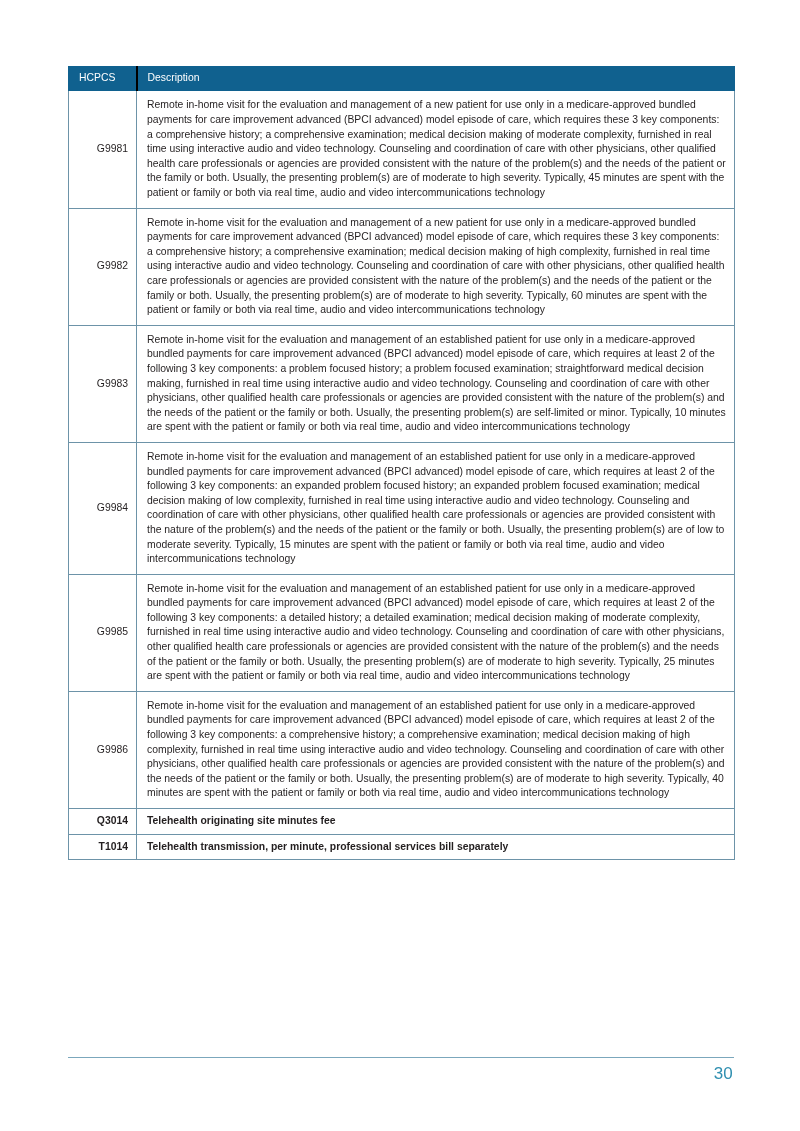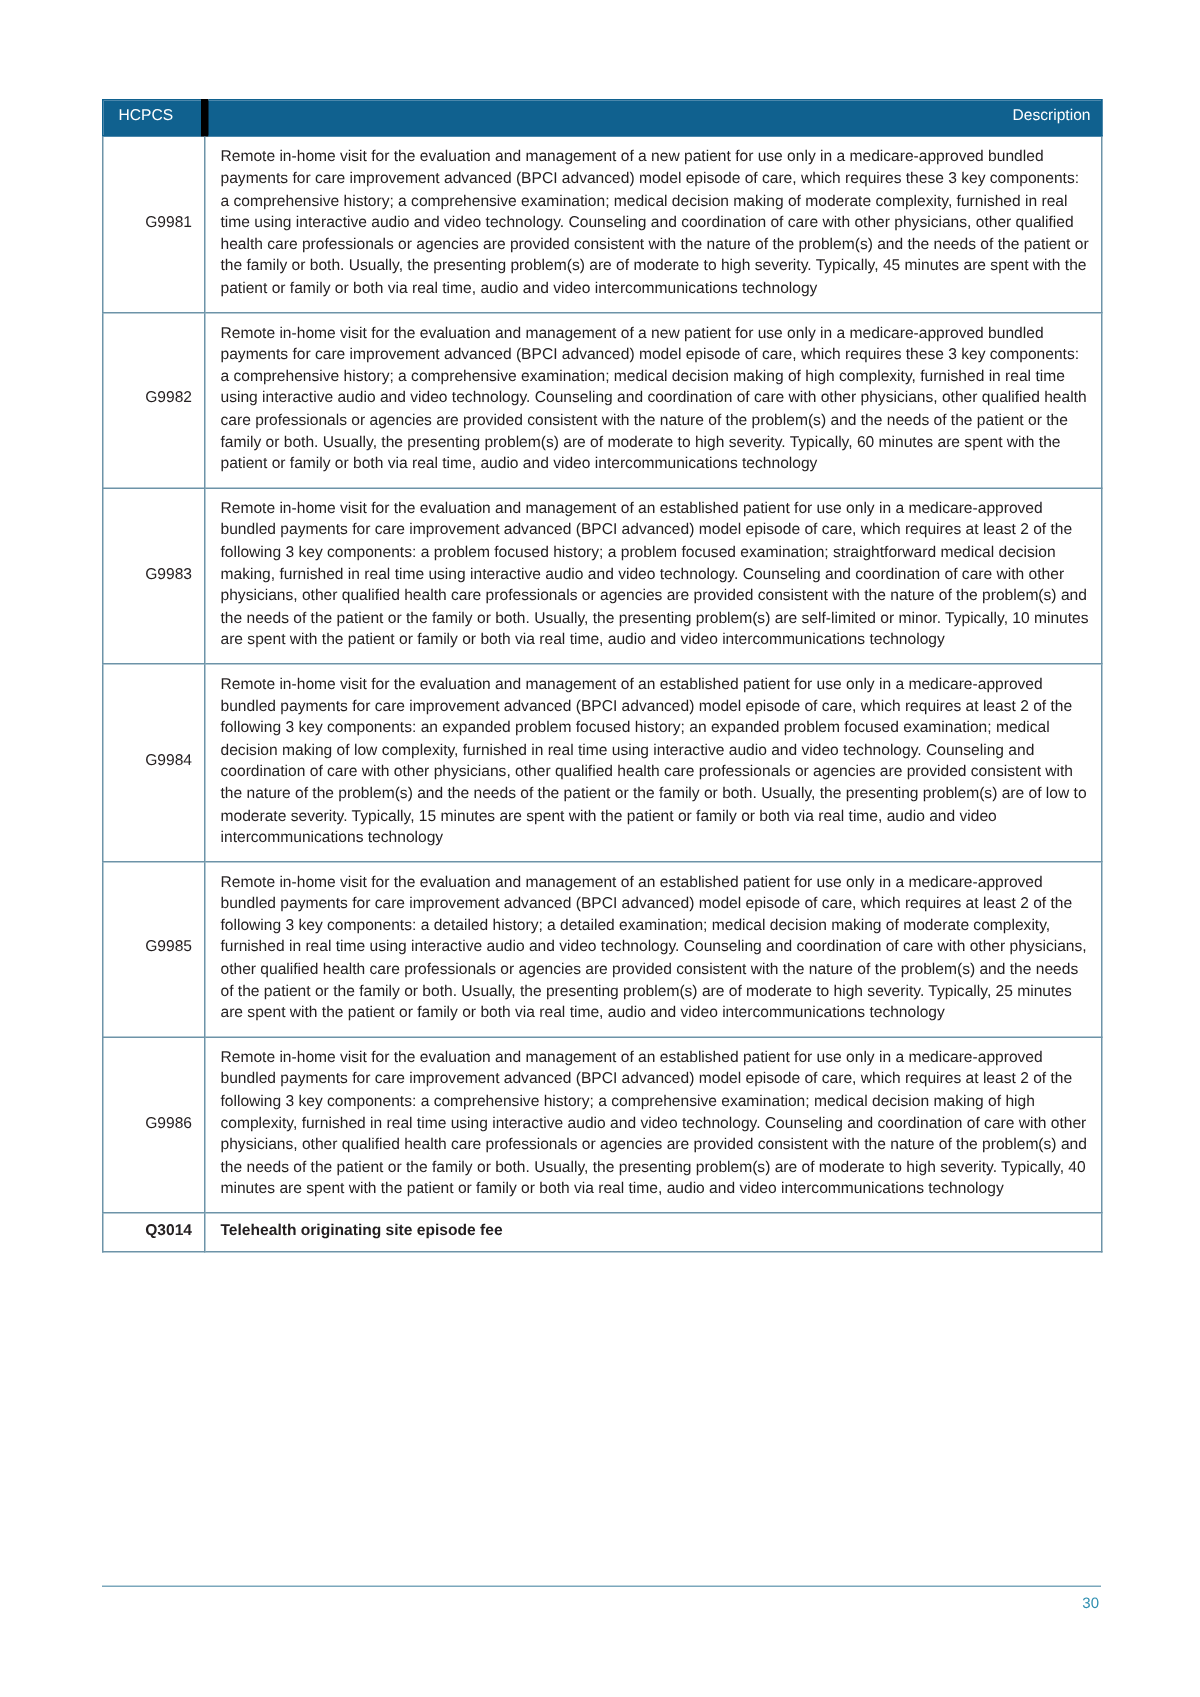--- a/index.html
+++ b/index.html
@@ -50,23 +50,22 @@
     padding: 5px 7px 6px 9px;
     line-height: 1.2;
     vertical-align: middle;
     border: 1px solid #10618f;
   }
   table.code-table thead th.th-code {
     border-right: 1px solid #5b9ec4;
     padding-left: 10px;
   }
   table.code-table thead th.th-desc {
-    border-left: 5px solid #000000;
+    border-left: 2px solid #000000;
     padding-left: 10px;
-    text-align: right;
   }
 
   
   table.code-table tbody td {
     border: 1px solid #6d93a8;
     font-size: 10.4px;
     line-height: 14.6px;
     vertical-align: middle;
     padding: 7px 8px 7px 10px;
     color: #231f20;
@@ -93,21 +92,21 @@
     left: 68px;
     top: 1057px;
     width: 666px;
     height: 0;
     border-top: 1.2px solid #7ba7bc;
   }
   .page-number {
     position: absolute;
     right: 67px;
     top: 1064px;
-    font-size: 10px;
+    font-size: 17px;
     color: #2f8fb0;
     letter-spacing: 0.2px;
   }
 </style>
 </head>
 <body>
 
 <div class="page">
 
   <div class="code-table-wrap">
@@ -142,21 +141,25 @@
           <tr>
             <td class="cell-code">G9985</td>
             <td class="cell-desc">Remote in-home visit for the evaluation and management of an established patient for use only in a medicare-approved bundled payments for care improvement advanced (BPCI advanced) model episode of care, which requires at least 2 of the following 3 key components: a detailed history; a detailed examination; medical decision making of moderate complexity, furnished in real time using interactive audio and video technology. Counseling and coordination of care with other physicians, other qualified health care professionals or agencies are provided consistent with the nature of the problem(s) and the needs of the patient or the family or both. Usually, the presenting problem(s) are of moderate to high severity. Typically, 25 minutes are spent with the patient or family or both via real time, audio and video intercommunications technology</td>
           </tr>
           <tr>
             <td class="cell-code">G9986</td>
             <td class="cell-desc">Remote in-home visit for the evaluation and management of an established patient for use only in a medicare-approved bundled payments for care improvement advanced (BPCI advanced) model episode of care, which requires at least 2 of the following 3 key components: a comprehensive history; a comprehensive examination; medical decision making of high complexity, furnished in real time using interactive audio and video technology. Counseling and coordination of care with other physicians, other qualified health care professionals or agencies are provided consistent with the nature of the problem(s) and the needs of the patient or the family or both. Usually, the presenting problem(s) are of moderate to high severity. Typically, 40 minutes are spent with the patient or family or both via real time, audio and video intercommunications technology</td>
           </tr>
           <tr class="short-row">
             <td class="cell-code">Q3014</td>
-            <td class="cell-desc">Telehealth originating site episode fee</td>
+            <td class="cell-desc">Telehealth originating site minutes fee</td>
+          </tr>
+          <tr class="short-row">
+            <td class="cell-code">T1014</td>
+            <td class="cell-desc">Telehealth transmission, per minute, professional services bill separately</td>
           </tr>
         </tbody>
     </table>
   </div>
 
   <div class="footer-rule"></div>
   <div class="page-number">30</div>
 
 </div>
 

